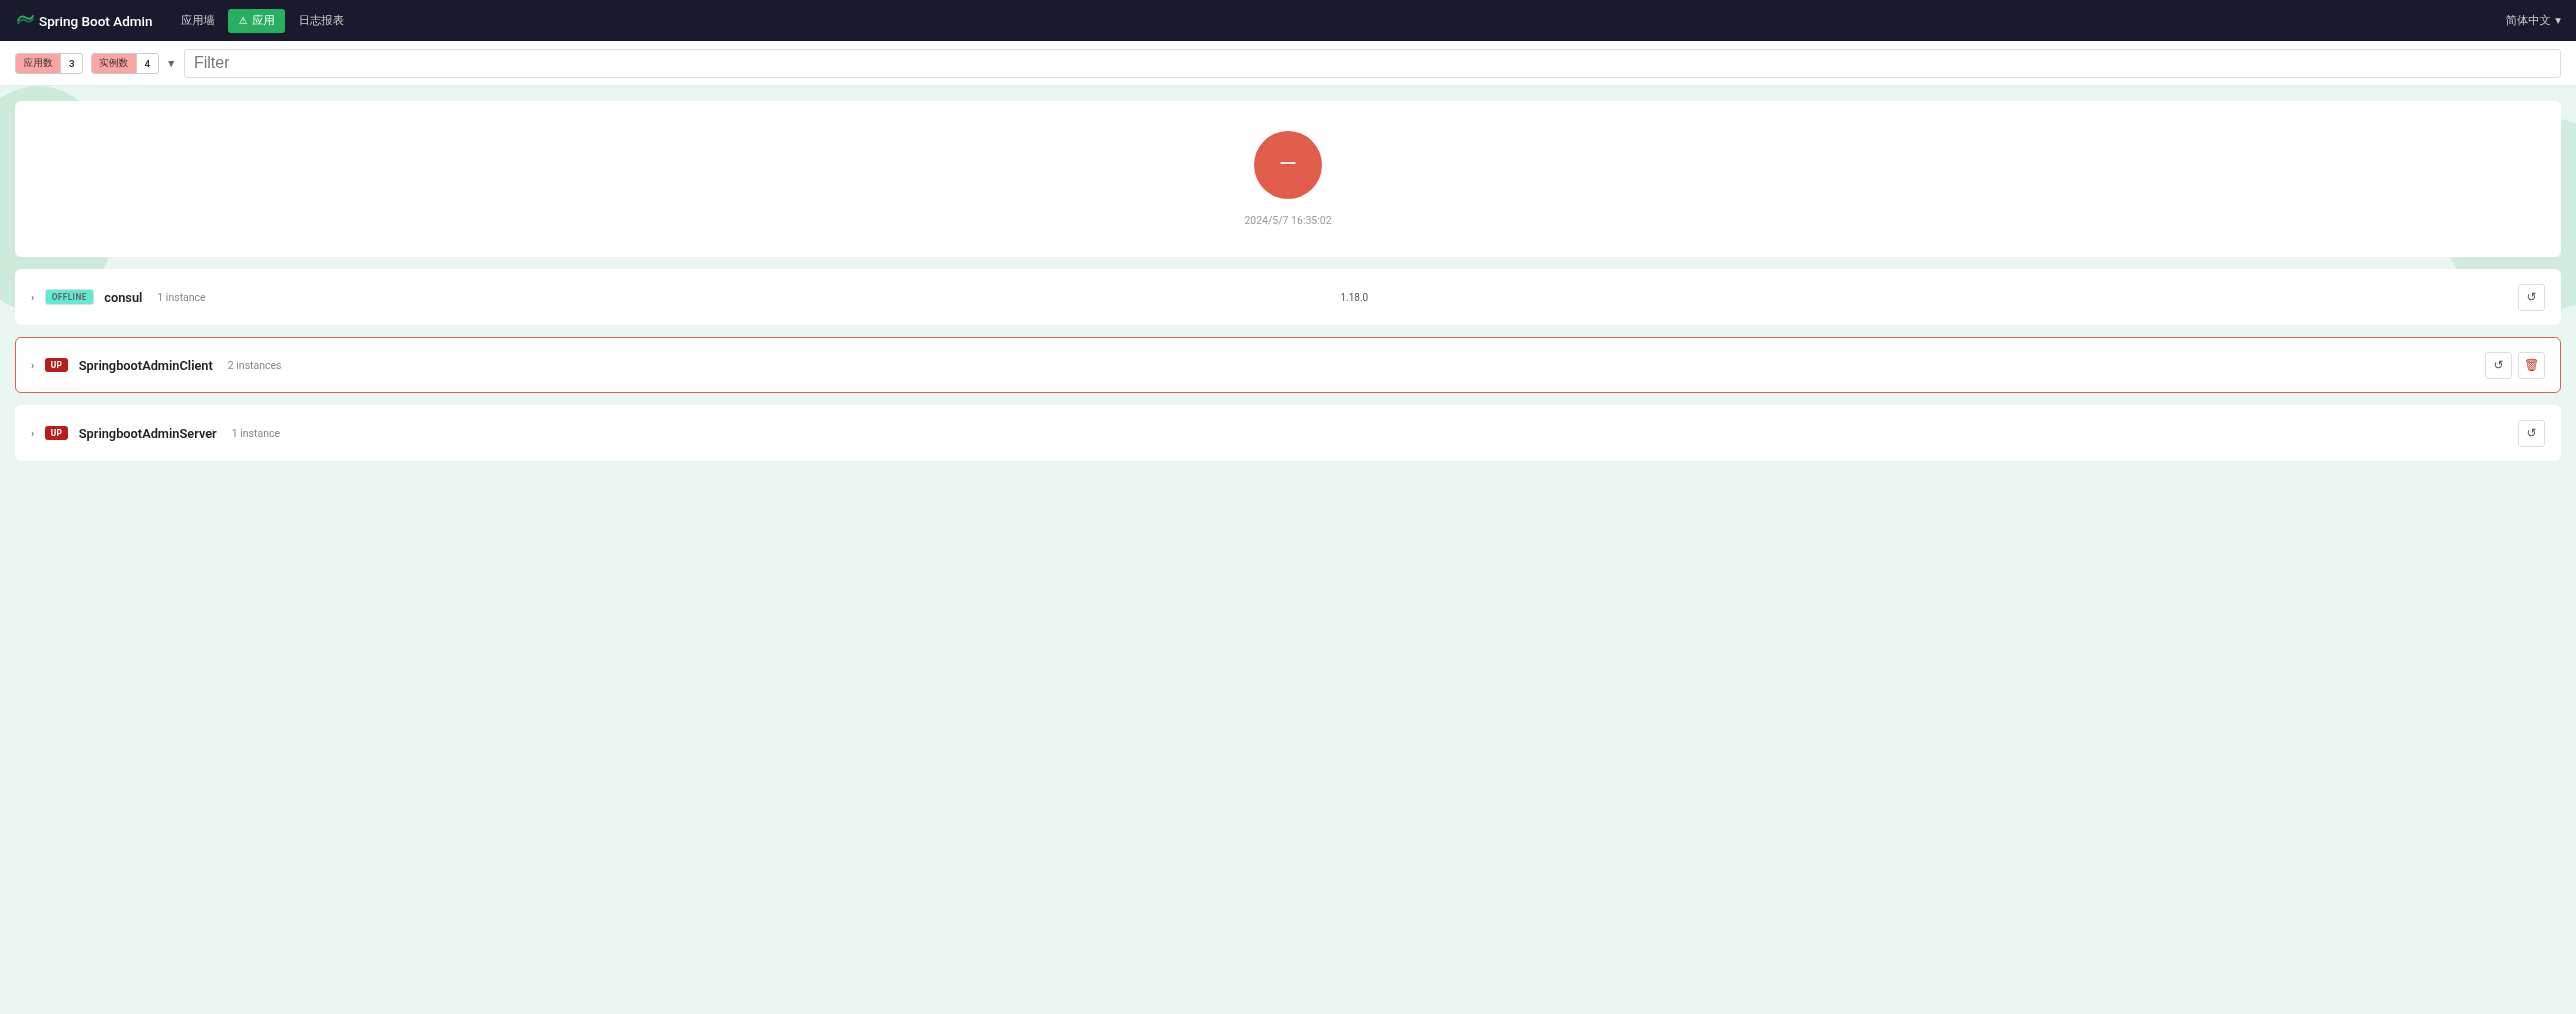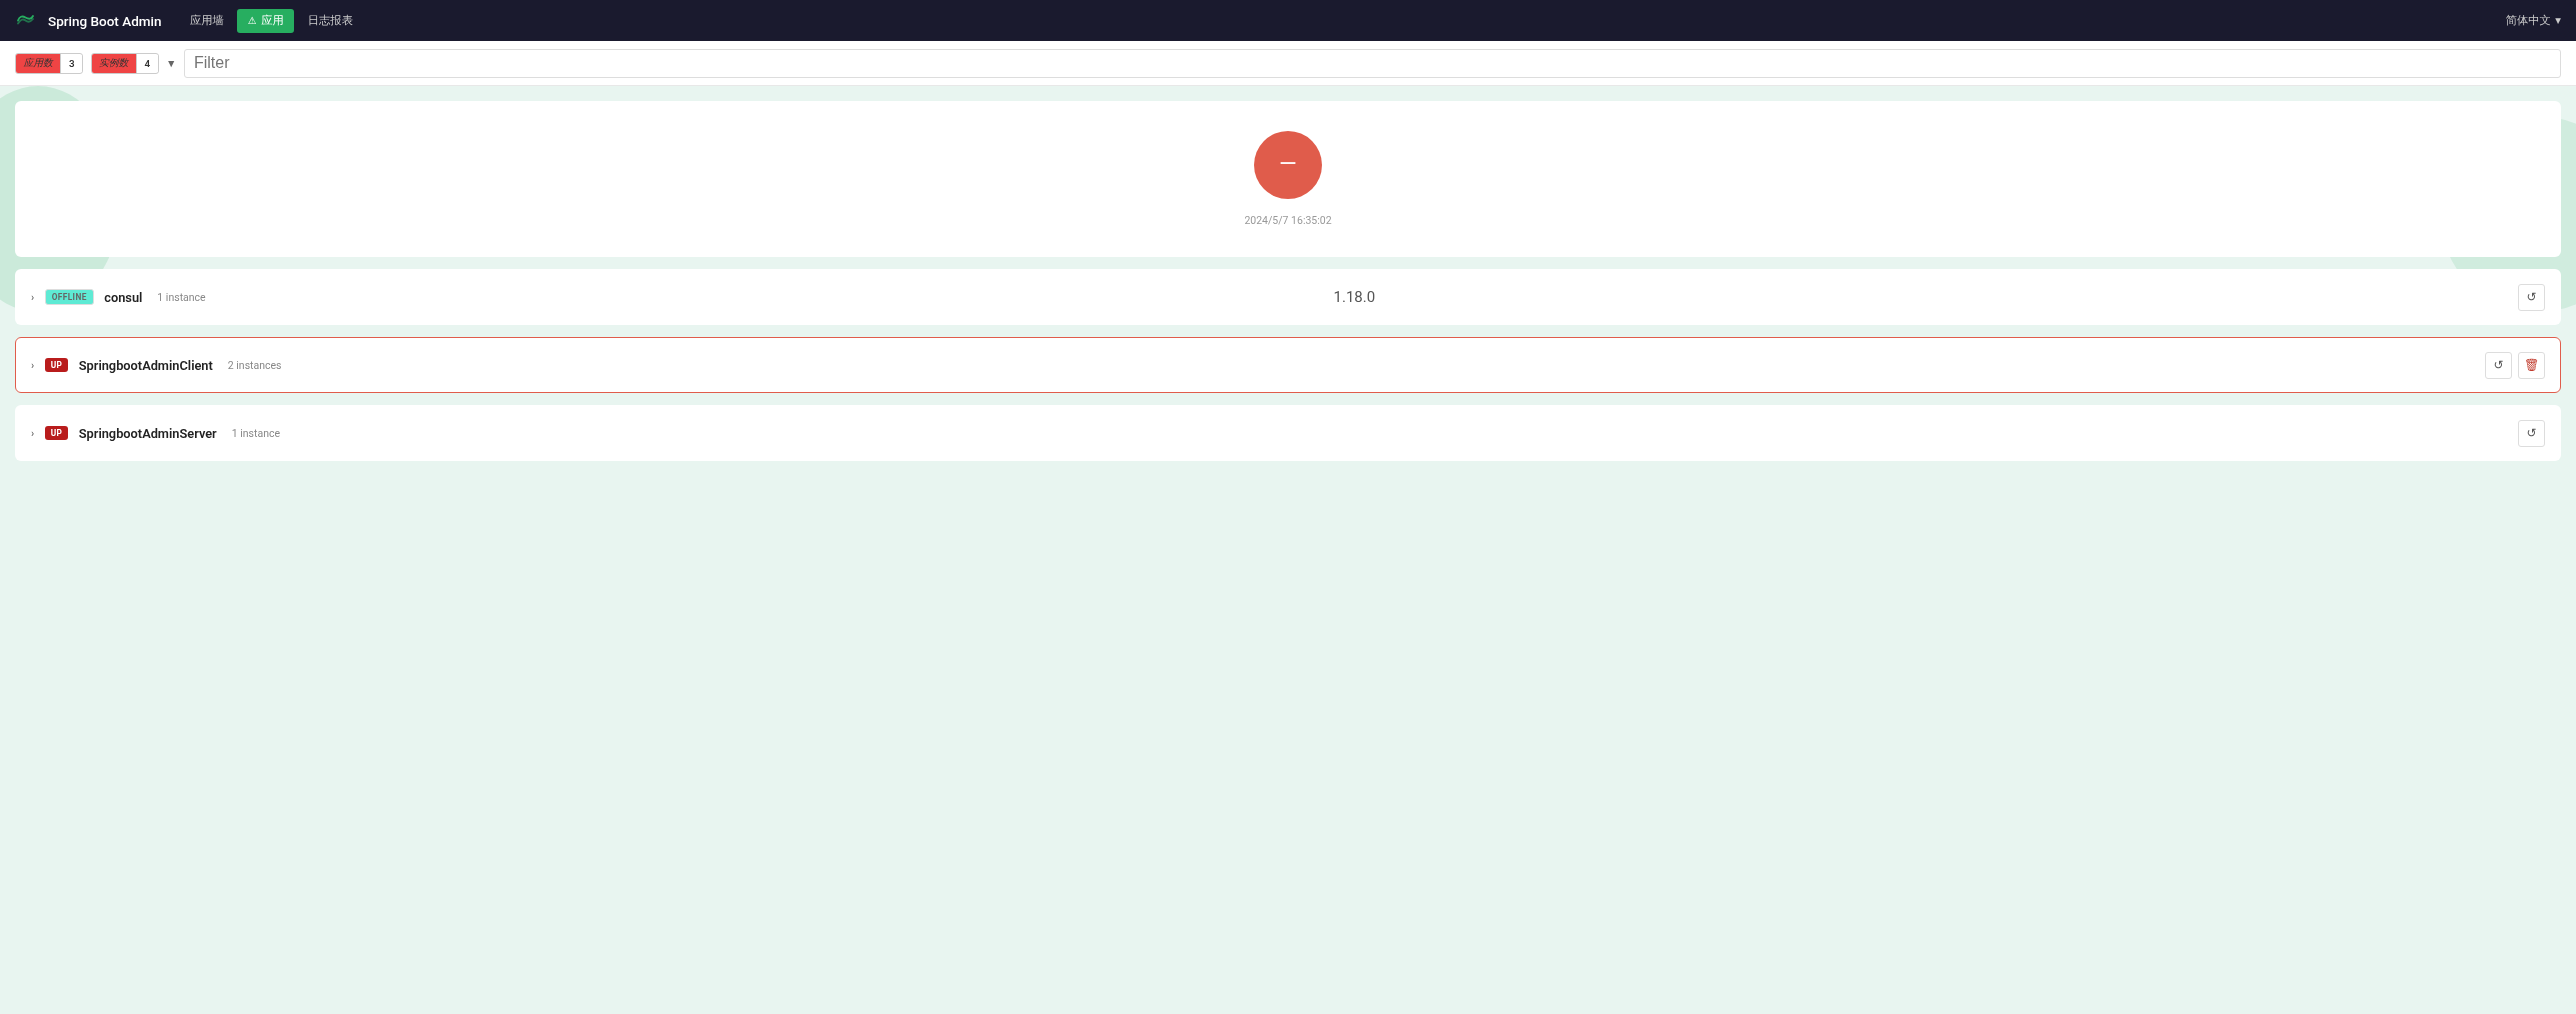--- a/index.html
+++ b/index.html
@@ -15,21 +15,21 @@
       display: flex;
       align-items: center;
       padding: 0 15px;
       height: 41px;
       position: relative;
       z-index: 10;
     }
     .navbar-brand {
       display: flex;
       align-items: center;
-      gap: 12px;
+      gap: 3px;
       color: white;
       font-size: 13.5px;
       font-weight: 500;
       margin-right: 18px;
     }
     .brand-icon {
       width: 21px;
       height: 21px;
     }
     .nav-item {
@@ -70,25 +70,24 @@
       display: flex;
       align-items: center;
       gap: 0;
       border: 0.8px solid #ccc;
       border-radius: 3px;
       overflow: hidden;
       font-size: 9.8px;
       cursor: pointer;
     }
     .badge-label {
-      background: #ef4444;
+      background: #fca5a5;
       padding: 3px 7.5px;
       border-right: 0.8px solid #ccc;
       color: #333;
-      font-style: italic;
     }
     .badge-count {
       background: white;
       padding: 3px 7.5px;
       color: #333;
       font-weight: 600;
     }
     .filter-icon {
       color: #666;
       font-size: 10.5px;
@@ -219,21 +218,21 @@
       color: #222;
     }
     .app-instances {
       font-size: 10.5px;
       color: #888;
       margin-left: 4.5px;
     }
     .app-version {
       margin-left: auto;
       color: #555;
-      font-size: 15px;
+      font-size: 10px;
       margin-right: 15px;
     }
     .app-actions {
       display: flex;
       gap: 6px;
       margin-left: auto;
     }
     .action-btn {
       width: 27px;
       height: 27px;

